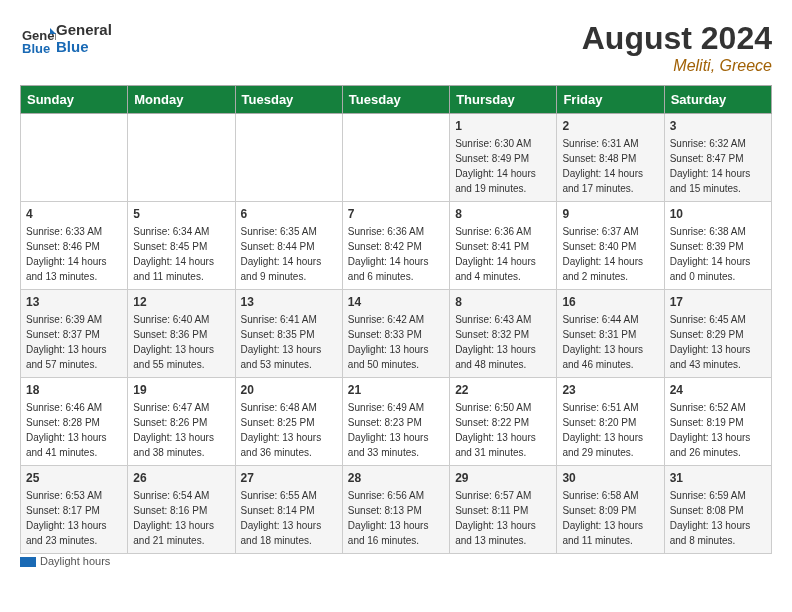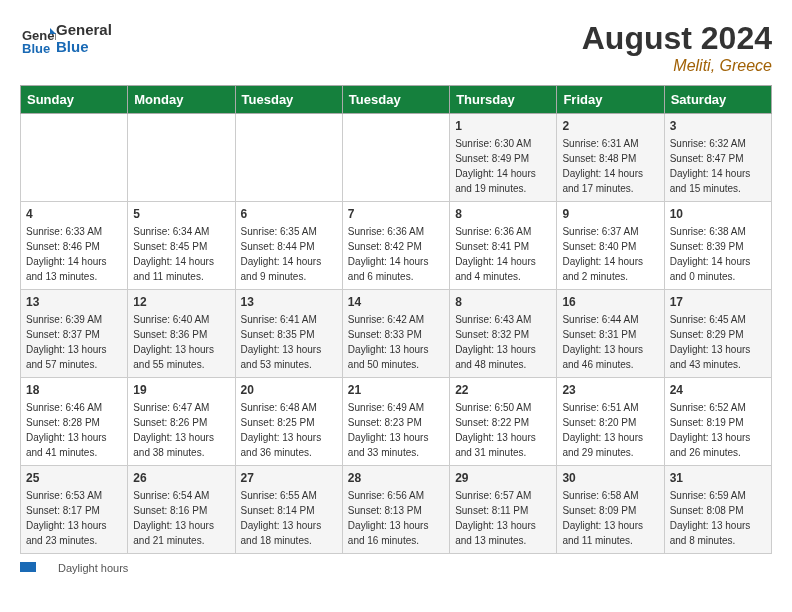--- a/index.html
+++ b/index.html
@@ -243,16 +243,16 @@
           <div class="day-info">Sunrise: 6:58 AM<br>Sunset: 8:09 PM<br>Daylight: 13 hours and 11 minutes.</div>
         </td>
         <td>
           <div class="day-num">31</div>
           <div class="day-info">Sunrise: 6:59 AM<br>Sunset: 8:08 PM<br>Daylight: 13 hours and 8 minutes.</div>
         </td>
       </tr>
     </tbody>
 </table>
 
-<div style="margin-top:8px; font-size:11px; color:#555; display:flex; align-items:flex-start; gap:22px;">
+<div style="margin-top:1px; font-size:11px; color:#555; display:flex; align-items:flex-end; gap:4px;">
   <div style="width:16px;height:10px;background:#1a6ab5;"></div>
   <span>Daylight hours</span>
 </div>
 
 </body></html>

